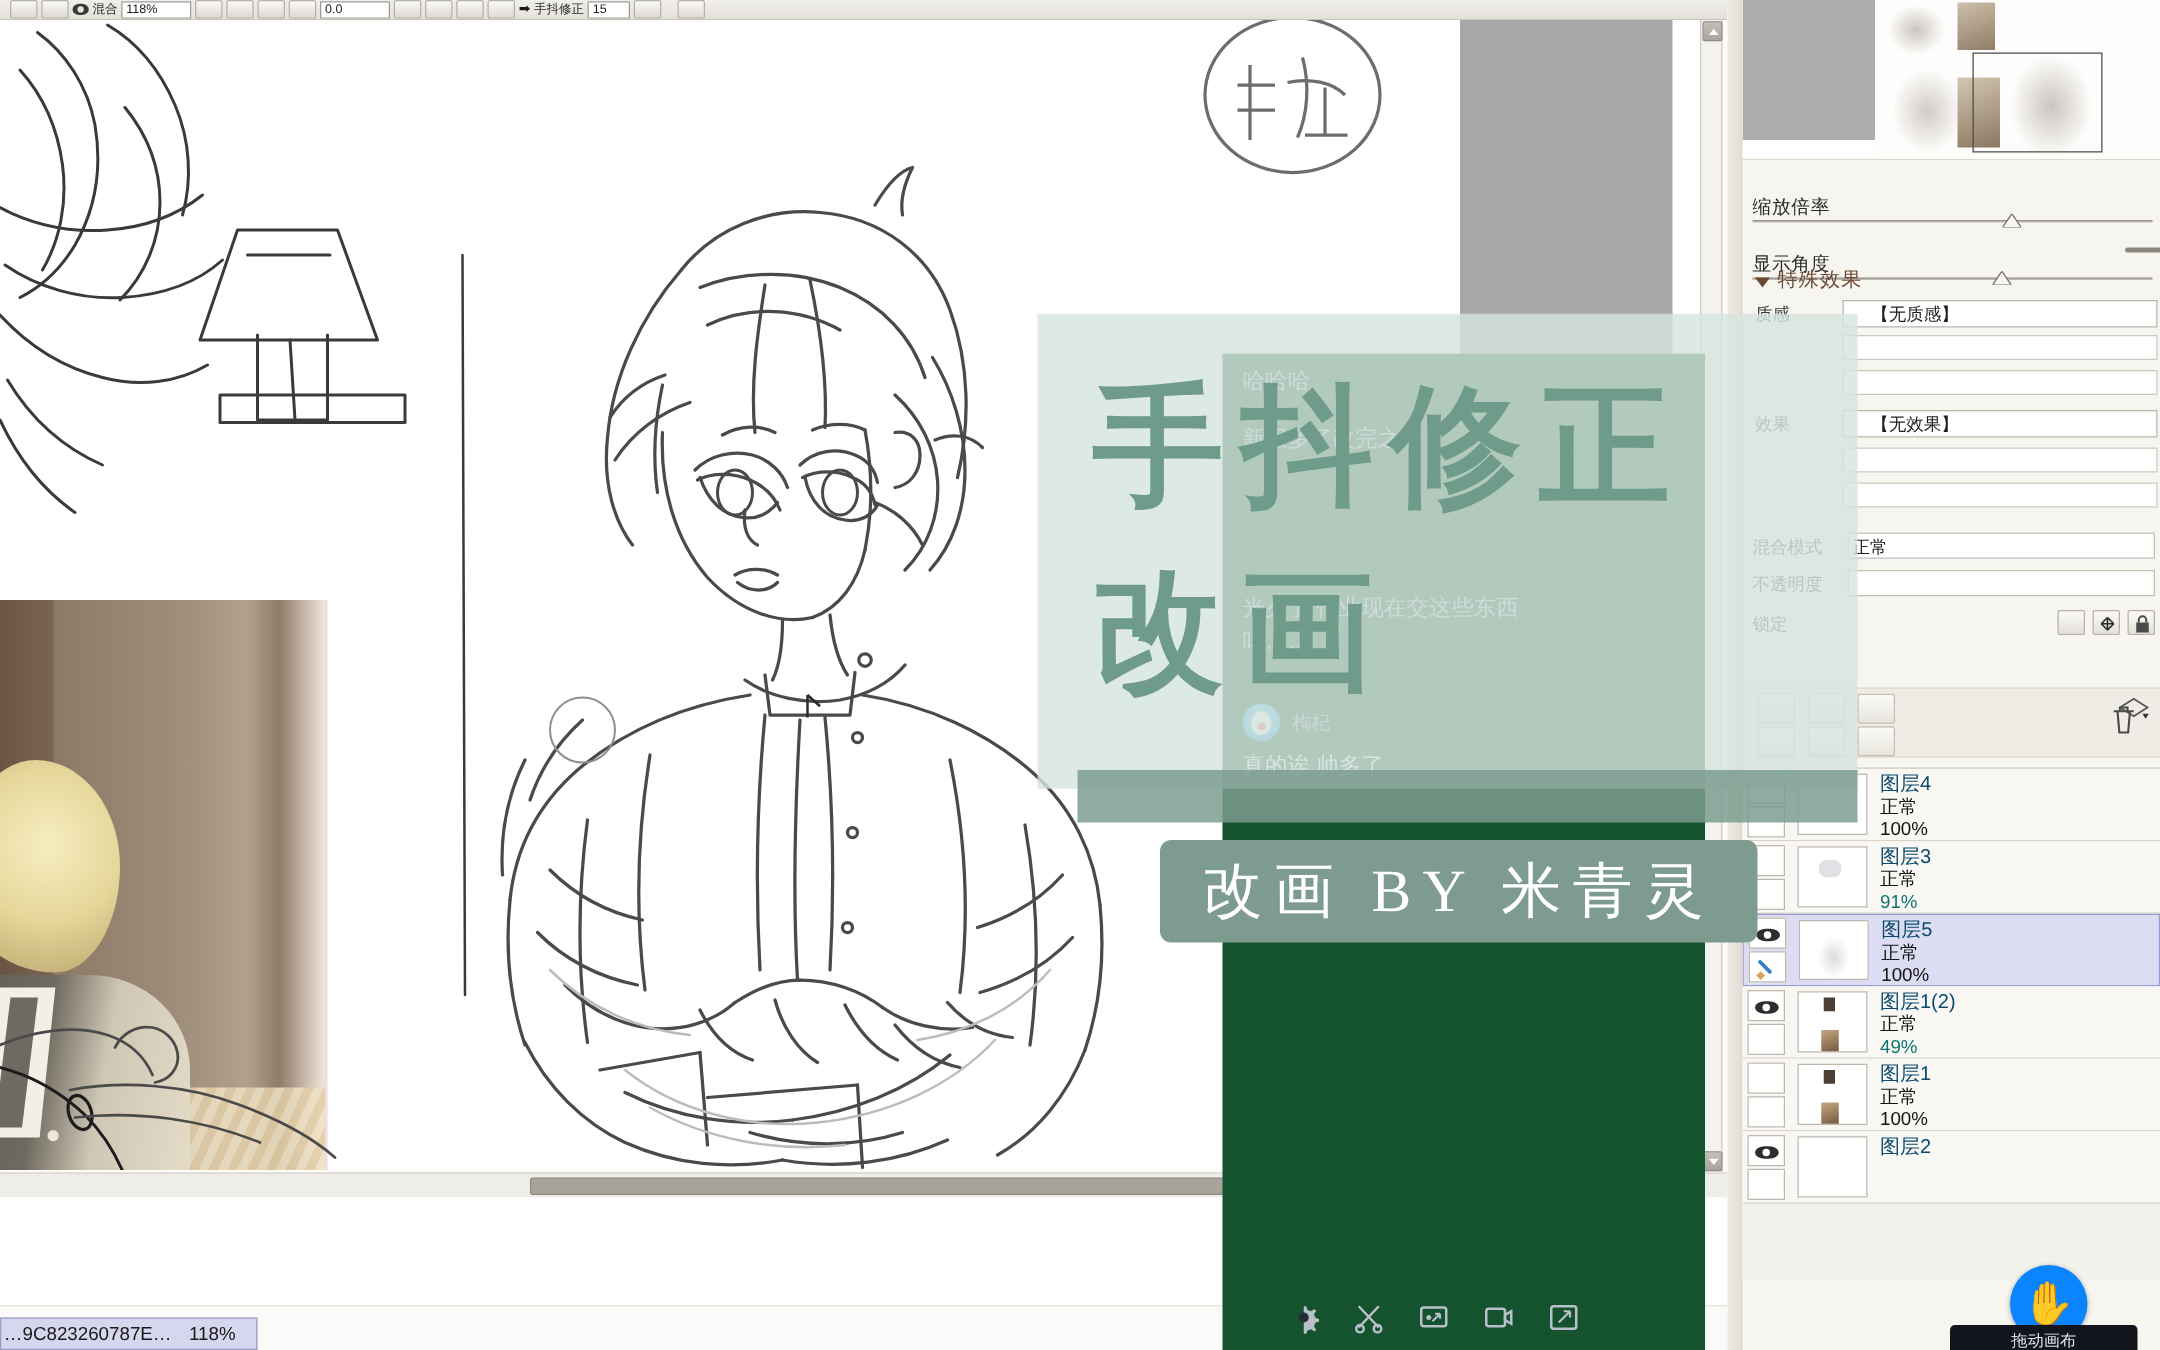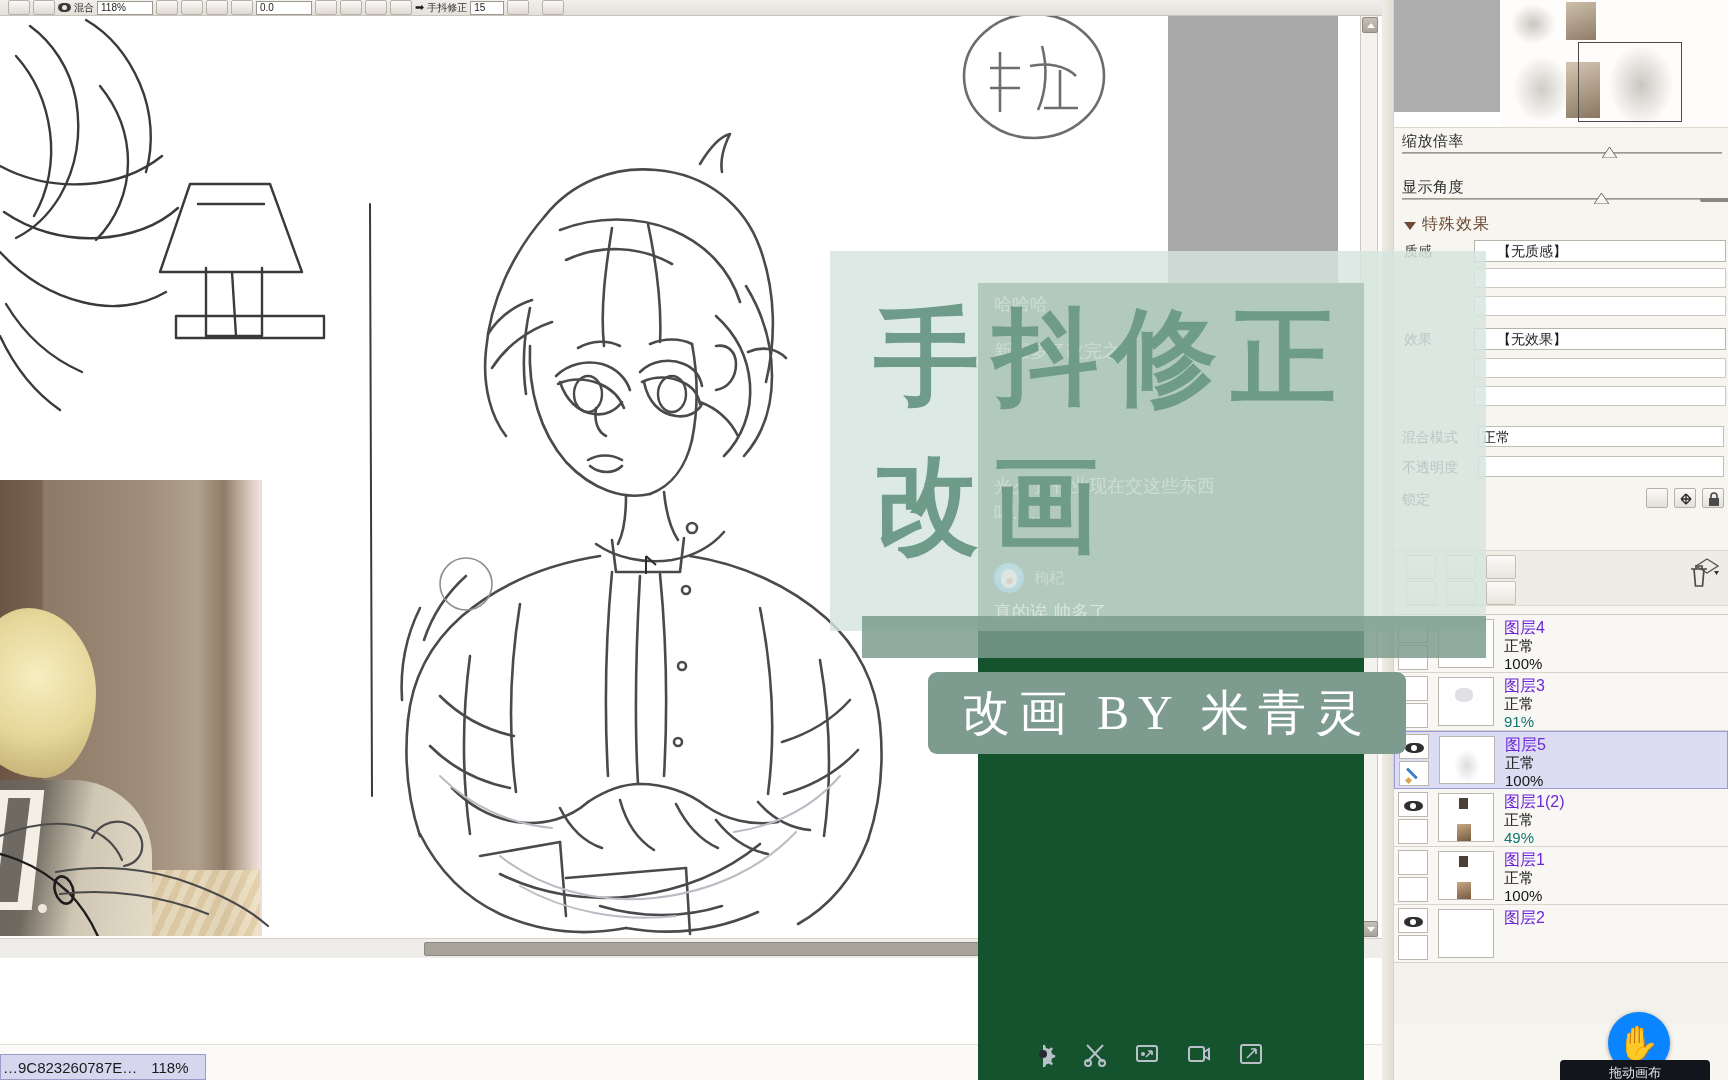--- a/index.html
+++ b/index.html
@@ -142,21 +142,21 @@
   .nav-photo1 { position: absolute; left: 66px; top: 2px; width: 30px; height: 38px;
     background: linear-gradient(160deg,#cdbfab,#8f7d68); }
   .nav-photo2 { position: absolute; left: 66px; top: 62px; width: 34px; height: 56px;
     background: linear-gradient(160deg,#d4c6b2,#8a7761); }
   .nav-sk3 { position: absolute; left: 108px; top: 44px; width: 66px; height: 82px;
     background: radial-gradient(ellipse at 50% 50%, rgba(130,120,110,.42), transparent 70%); }
   .nav-rect { position: absolute; left: 78px; top: 42px; width: 104px; height: 80px;
     border: 1px solid #4a4a4a; }
   .nav-grey { position: absolute; left: 0; top: 0; width: 106px; height: 112px; background: #adadad; }
 
-  .slider-row { position: absolute; left: 12px; width: 334px; height: 33px; }
+  .slider-row { position: absolute; left: 12px; width: 334px; height: 33px; margin-top: 24px; }
   .slider-label { position: absolute; left: 8px; top: 2px; font-size: 15px; color: #2a2a2a; letter-spacing: .5px; }
   .slider-track { position: absolute; left: 8px; right: 6px; top: 22px; height: 2px;
     background: linear-gradient(#8e8a82,#c9c5bc); }
   .knob-outline { position: absolute; top: 17px; width: 15px; height: 11px; }
 
   .sect-head { position: absolute; left: 12px; width: 334px; height: 28px; }
   .sect-tri { position: absolute; left: 10px; top: 10px; width: 0; height: 0;
     border-left: 6px solid transparent; border-right: 6px solid transparent; border-top: 8px solid #6b4a34; }
   .sect-title { position: absolute; left: 28px; top: 2px; font-size: 16px; color: #6b4a34; letter-spacing: 1px; }
 
@@ -214,21 +214,21 @@
     background: #3c7fc4; transform: rotate(45deg); transform-origin: left center;
     border-radius: 1px;
   }
   .li-pen::after {
     content: ""; position: absolute; left: 6px; top: 16px; width: 5px; height: 5px;
     background: #d8a35a; transform: rotate(45deg);
   }
   .li-thumb { width: 56px; flex: none; margin: 4px 6px; background: #fff;
               border: 1px solid #bdb8ae; position: relative; overflow: hidden; }
   .li-name { flex: 1; padding: 3px 0 0 4px; overflow: hidden; }
-  .li-title { font-size: 16px; color: #6d28d9; line-height: 19px; white-space: nowrap; }
+  .li-title { font-size: 16px; color: #0c4a6e; line-height: 19px; white-space: nowrap; }
   .li-mode  { font-size: 15px; color: #141414; line-height: 18px; }
   .li-op    { font-size: 15px; color: #141414; line-height: 18px; }
   .li-op.dim { color: #0f766e; }
 
   .lt-mini-a { position: absolute; right: 6px; top: 3px; width: 30px; height: 24px; }
 
   
   .hand-badge {
     position: absolute; right: 58px; bottom: 6px; width: 62px; height: 62px; border-radius: 50%;
     background: #0a84ff; display: flex; align-items: center; justify-content: center;

